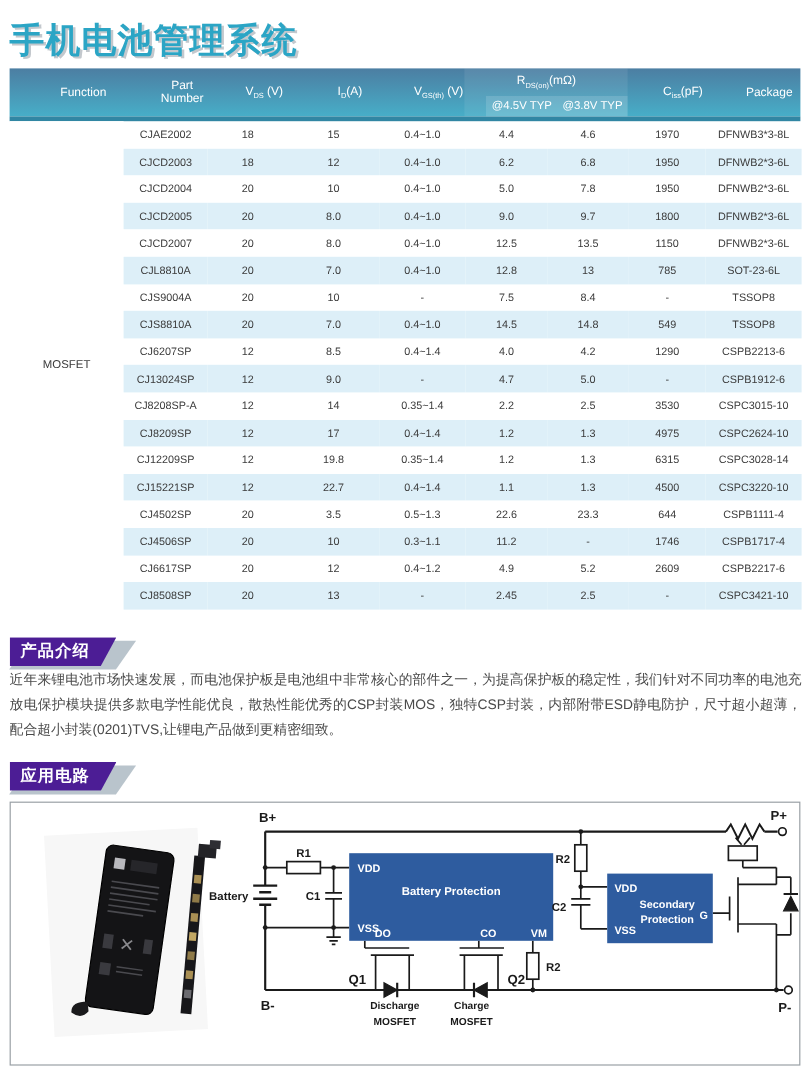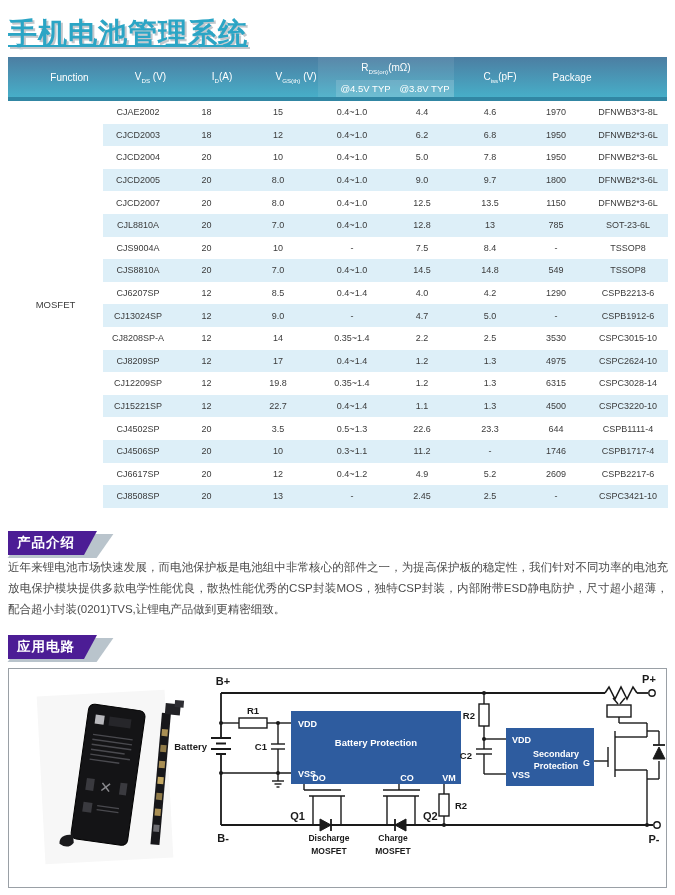--- a/index.html
+++ b/index.html
@@ -2,21 +2,21 @@
 <html><head>
 <meta charset="utf-8">
 <style>
   * { margin:0; padding:0; box-sizing:border-box; }
   html,body { background:#ffffff; width:675px; }
   body { font-family:"Liberation Sans","DejaVu Sans",sans-serif; color:#3b3b3b; }
   .page { width:675px; height:895px; position:relative; overflow:hidden; }
 
   
   .title { position:absolute; left:8px; top:14px; font-size:29px; font-weight:bold;
-           color:#2ba5c5; letter-spacing:1px; text-shadow:2px 2px 0 #c3c8cd;text-decoration:underline; }
+           color:#2ba5c5; letter-spacing:1px; text-shadow:2px 2px 0 #c3c8cd; }
 
   
   .tablewrap { position:absolute; left:8px; top:57px; width:659px; }
   .thead { display:flex; height:44px; color:#ffffff;
            background:linear-gradient(#4c7ea2,#47aec8);
            border-bottom:4px solid #3186a3; font-size:10px; }
   .thead .hcell { display:flex; align-items:center; justify-content:center; text-align:center;padding-left:28px; }
   .hc0{width:95px}.hc1{width:70px}.hc2{width:67px}.hc3{width:76px}.hc4{width:72px}
   .hgroup{width:136px; display:flex; flex-direction:column; background:rgba(255,255,255,0.08);}
   .hgroup .gtop{flex:1; display:flex; align-items:center; justify-content:center;}
@@ -52,20 +52,21 @@
 </head>
 <body>
 
 <div class="page">
 
   <div class="title">手机电池管理系统</div>
 
   <div class="tablewrap">
     <div class="thead">
       <div class="hcell hc0">Function</div>
+      <div class="hcell hc1">Part Number</div>
       <div class="hcell hc2">
           <span><span>V</span><sub>DS</sub><span> (V)</span></span>
         </div>
       <div class="hcell hc3">
           <span><span>I</span><sub>D</sub><span>(A)</span></span>
         </div>
       <div class="hcell hc4">
           <span><span>V</span><sub>GS(th)</sub><span> (V)</span></span>
         </div>
       <div class="hgroup">

